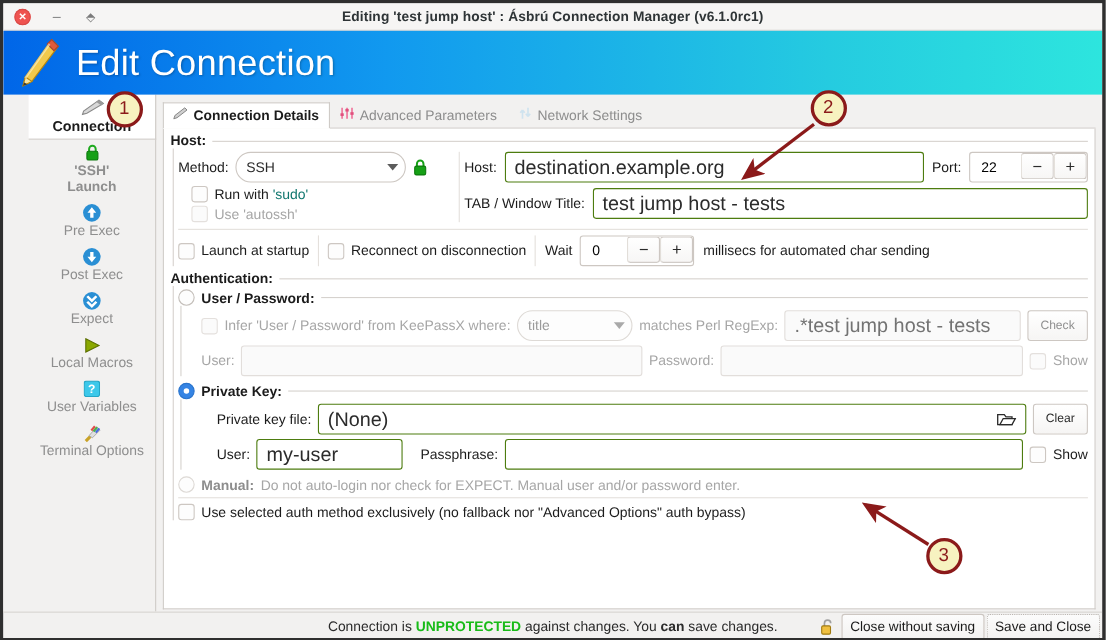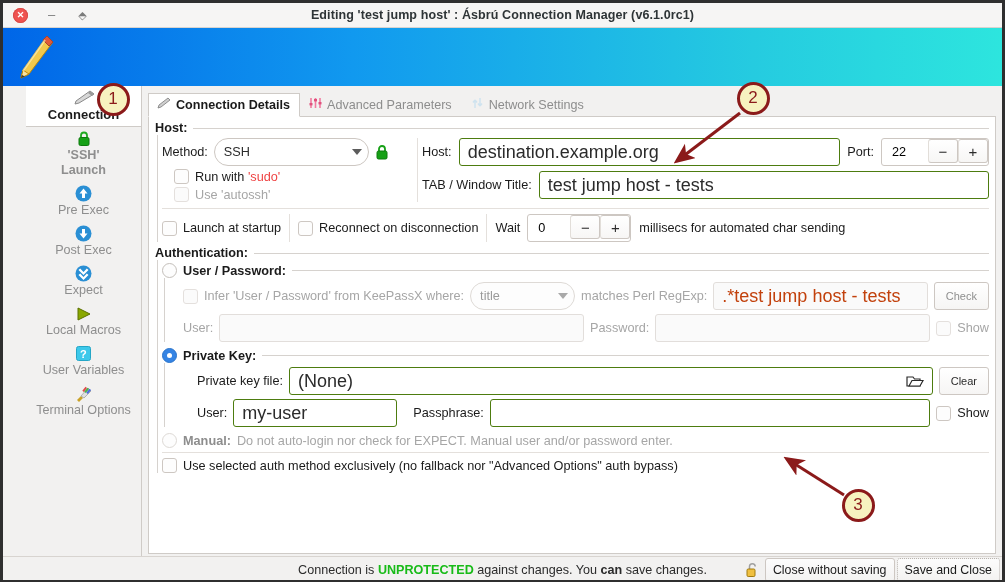--- a/index.html
+++ b/index.html
@@ -196,20 +196,21 @@
   </div>
 
   <div id="banner">
     <svg class="pencil" viewBox="0 0 40 46">
       <polygon points="32,2 38,8 14,40 6,44 8,36" fill="#f2c94c" stroke="#b8860b" stroke-width="1"></polygon>
       <polygon points="32,2 38,8 34,12 28,6" fill="#e05a3a" stroke="#a8432c" stroke-width="1"></polygon>
       <polygon points="8,36 6,44 14,40" fill="#f7e3a1" stroke="#b8860b" stroke-width="1"></polygon>
       <polygon points="7,41 6,44 10,42.5" fill="#3a3a3a"></polygon>
       <line x1="30" y1="6" x2="8" y2="37" stroke="#fff8d0" stroke-width="2" opacity=".6"></line>
     </svg>
+    <div class="btitle">Edit Connection</div>
   </div>
 
   <div id="body">
 
     <div id="sidebar">
 
       <div class="side-item active">
         <div class="sicon">
           <svg width="22" height="15" viewBox="0 0 22 15">
             <polygon points="17,1 21,4 6,13 2,14 3,11" fill="#d8d8d8" stroke="#8a8a8a" stroke-width="1"></polygon>
@@ -352,21 +353,21 @@
                   <span style="display:flex;">
                     <svg width="14" height="17" viewBox="0 0 14 17">
                       <path d="M4 7.5 V5 A3 3 0 0 1 10 5 V7.5" fill="none" stroke="#16a016" stroke-width="1.8"></path>
                       <rect x="2" y="7" width="10" height="8" rx="1.5" fill="#16a016" stroke="#0d7a0d"></rect>
                     </svg>
                   </span>
                 </div>
 
                 <div class="row" style="gap:6px; margin-top:3px; padding-left:12px;">
                   <span class="cb"></span>
-                  <span class="lbl"><span>Run with </span><span style="color:#ef4444;">'sudo'</span></span>
+                  <span class="lbl"><span>Run with </span><span style="color:#0f766e;">'sudo'</span></span>
                 </div>
 
                 <div class="row" style="gap:6px; margin-top:3px; padding-left:12px;">
                   <span class="cb dim"></span>
                   <span class="lbl dim">Use 'autossh'</span>
                 </div>
               </div>
 
               <div class="sep-v" style="margin:0 4px 0 0;"></div>
 
@@ -428,21 +429,21 @@
               <div class="row" style="gap:6px;">
                 <span style="width:8px;"></span>
                 <span class="cb dim"></span>
                 <span class="lbl dim">Infer 'User / Password' from KeePassX where:</span>
                 <div class="combo dim" style="width:105px;">
                   <span>title</span>
                   <span class="caret"></span>
                 </div>
                 <span class="lbl dim">matches Perl RegExp:</span>
                 <div class="inp dimbox" style="flex:1; min-width:0;">
-                  <span style="color:#c2410c;">.*test jump host - tests</span>
+                  <span style="color:#737373;">.*test jump host - tests</span>
                 </div>
                 <div class="btn" style="color:#8f8f8f;">Check</div>
               </div>
 
               <div class="row" style="gap:6px; margin-top:4px;">
                 <span style="width:8px;"></span>
                 <span class="lbl dim">User:</span>
                 <div class="inp dimbox" style="flex:1; min-width:0;">
                   <span></span>
                 </div>
@@ -472,21 +473,21 @@
                       <path d="M3 12 L6 6.5 H17 L14 12 Z" fill="#ffffff" stroke="#2b2b2b" stroke-width="1.2"></path>
                     </svg>
                   </span>
                 </div>
                 <div class="btn">Clear</div>
               </div>
 
               <div class="row" style="gap:6px; margin-top:4px;">
                 <span style="width:22px;"></span>
                 <span class="lbl">User:</span>
-                <div class="inp" style="width:164px;">
+                <div class="inp" style="width:133px;">
                   <span>my-user</span>
                 </div>
                 <span class="lbl" style="margin-left:10px;">Passphrase:</span>
                 <div class="inp" style="flex:1; min-width:0;">
                   <span></span>
                 </div>
                 <span class="cb"></span>
                 <span class="lbl">Show</span>
               </div>
             </div>

